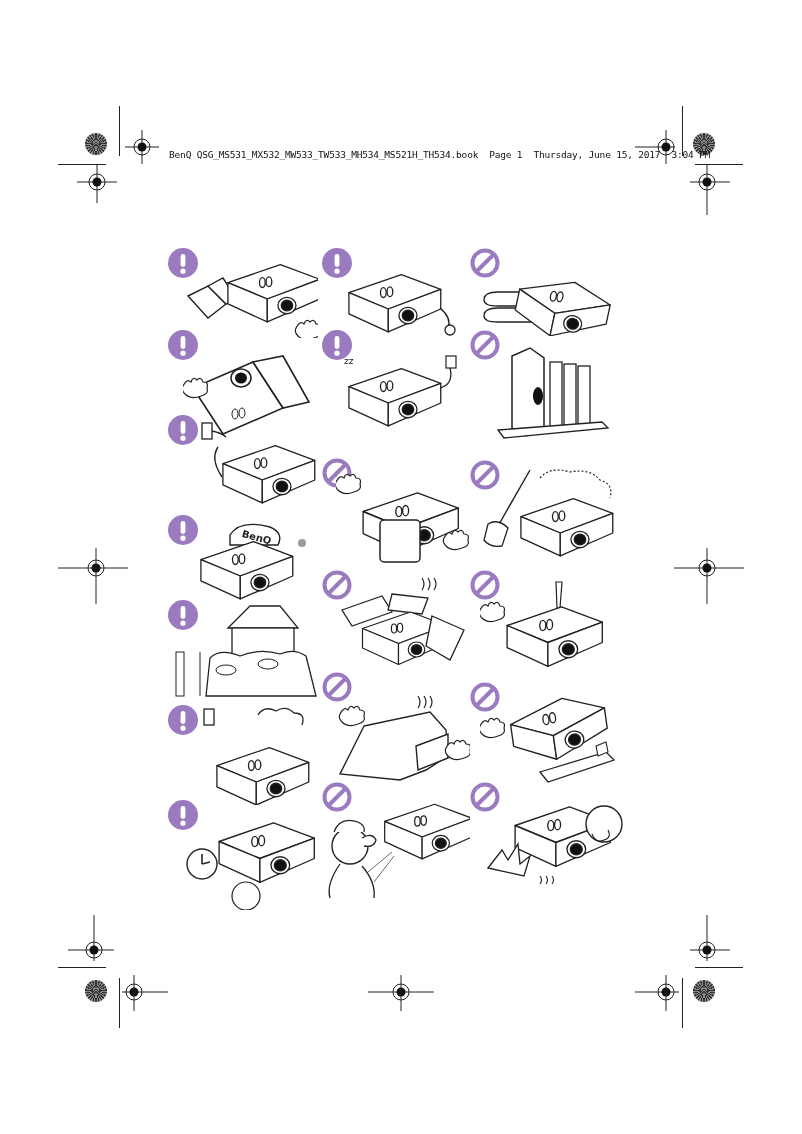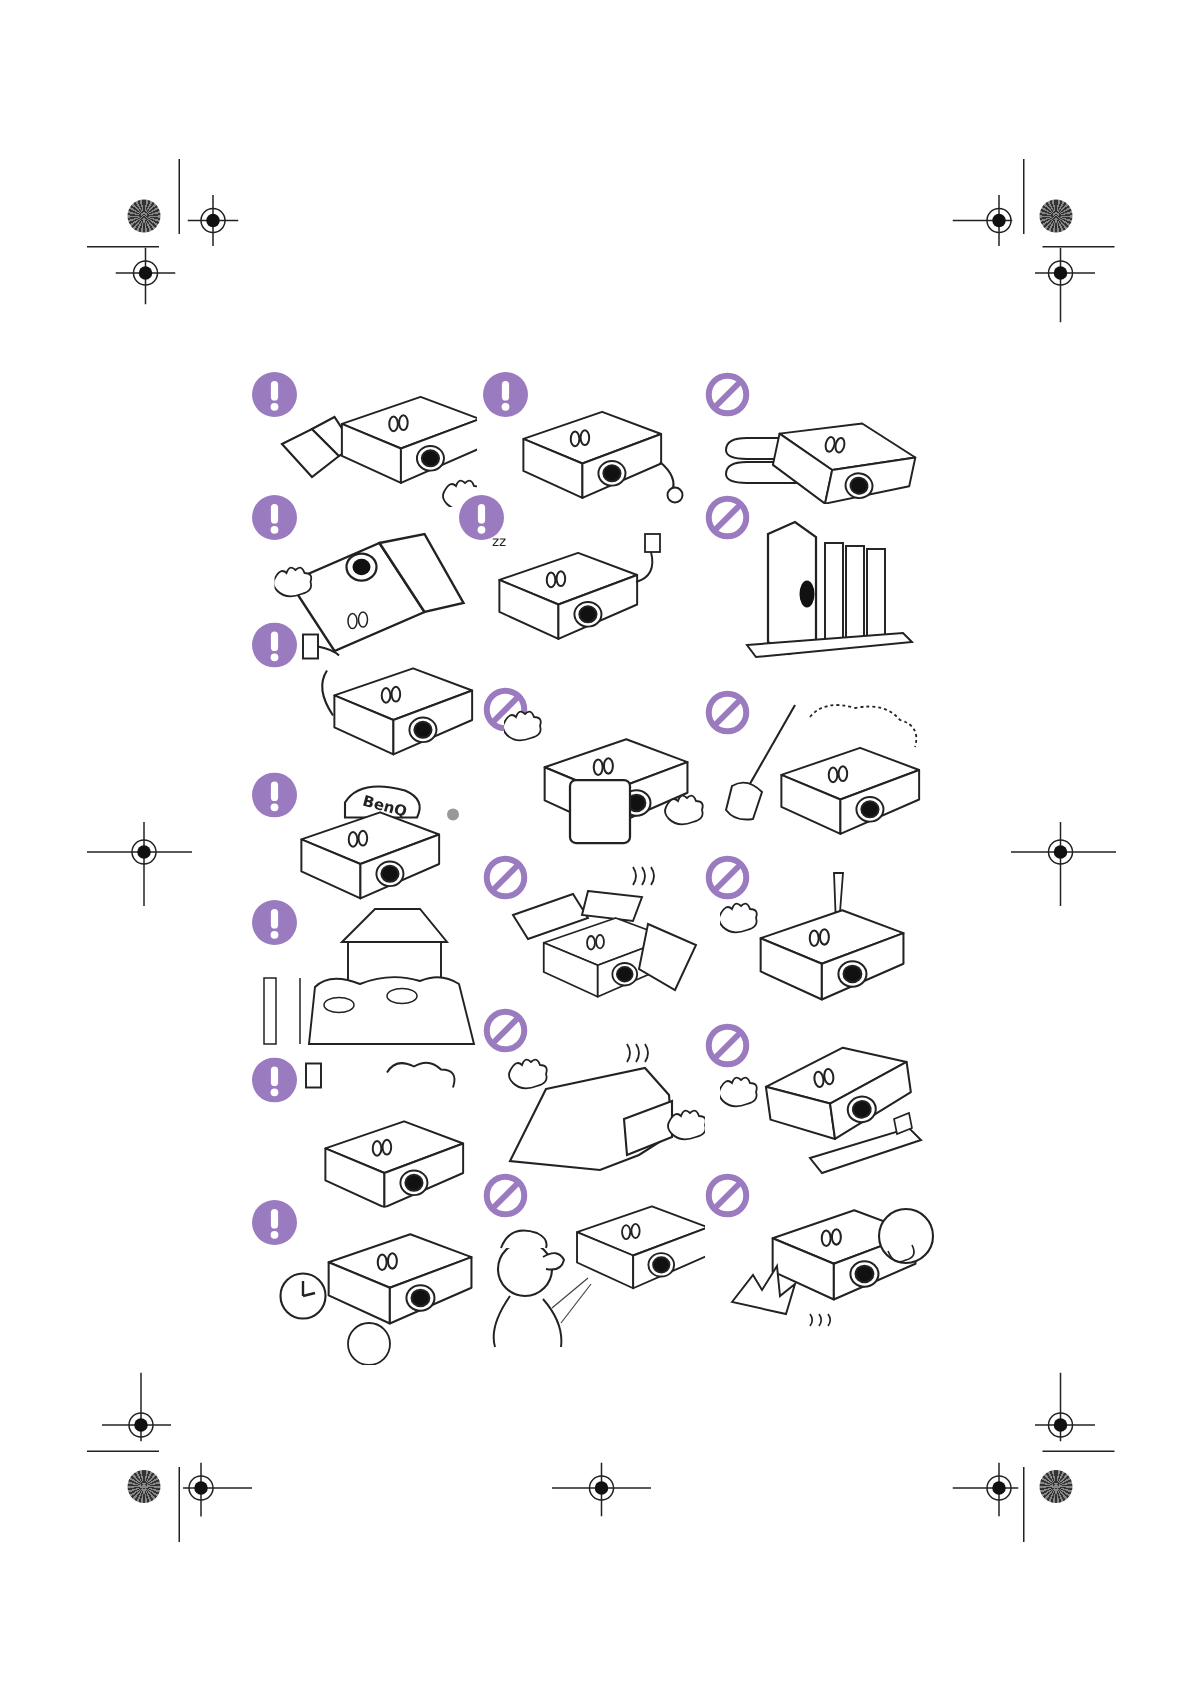--- a/index.html
+++ b/index.html
@@ -98,20 +98,23 @@
   <div class="crop" style="left:695px;top:967px;width:48px;height:1px;"></div>
   <div class="sun dark" style="left:693px;top:980px;"></div>
   <div class="crop" style="left:682px;top:978px;width:1px;height:50px;"></div>
   <svg class="reg" style="left:635px;top:975px;width:44px;height:36px;" viewBox="0 0 44 36">
     <line x1="0" y1="17" x2="44" y2="17" stroke="#222" stroke-width="1"></line>
       <line x1="31" y1="0" x2="31" y2="36" stroke="#222" stroke-width="1"></line>
     <circle cx="31" cy="17" r="8" fill="none" stroke="#222" stroke-width="1"></circle>
       <circle cx="31" cy="17" r="4.5" fill="#111"></circle>
   </svg>
 
+  <div class="header">
+    <span>BenQ QSG_MS531_MX532_MW533_TW533_MH534_MS521H_TH534.book</span>&nbsp;&nbsp;<span>Page 1</span>&nbsp;&nbsp;<span>Thursday, June 15, 2017</span>&nbsp;&nbsp;<span>3:04 PM</span>
+  </div>
 
   <svg width="0" height="0" style="position:absolute">
     <defs>
       <g id="caution">
         <circle cx="15" cy="15" r="15" fill="#9b7bc0"></circle>
         <rect x="12.6" y="6" width="4.8" height="13" rx="2.4" fill="#fff"></rect>
         <circle cx="15" cy="23.2" r="2.6" fill="#fff"></circle>
       </g>
       <g id="prohibit">
         <circle cx="15" cy="15" r="12.5" fill="none" stroke="#9b7bc0" stroke-width="4"></circle>
@@ -241,21 +244,21 @@
       </svg>
     <svg class="art" style="left:22px;top:20px;" width="125" height="80" viewBox="0 0 125 80">
       <g transform="translate(0,0) scale(0.82)">
           <use href="#projector"></use>
         </g>
       <path d="M96 40 q12 10 8 20" fill="none" stroke="#222" stroke-width="1.4"></path>
       <circle cx="106" cy="62" r="5" fill="#fff" stroke="#222" stroke-width="1.3"></circle>
     </svg>
   </div>
 
-  <div class="cell" style="left:306px;top:330px;width:145px;height:90px;text-decoration:underline;">
+  <div class="cell" style="left:322px;top:330px;width:145px;height:90px;text-decoration:underline;">
     <svg class="badge" viewBox="0 0 30 30">
         <use href="#caution"></use>
       </svg>
     <svg class="art" style="left:22px;top:22px;" width="125" height="80" viewBox="0 0 125 80">
       <text x="0" y="12" font-size="9" font-family="DejaVu Sans, sans-serif" fill="#222">zz</text>
       <g transform="translate(0,10) scale(0.82)">
           <use href="#projector"></use>
         </g>
       <path d="M96 36 q14 -4 10 -20" fill="none" stroke="#222" stroke-width="1.3"></path>
       <rect x="102" y="4" width="10" height="12" fill="#fff" stroke="#222" stroke-width="1.2"></rect>

